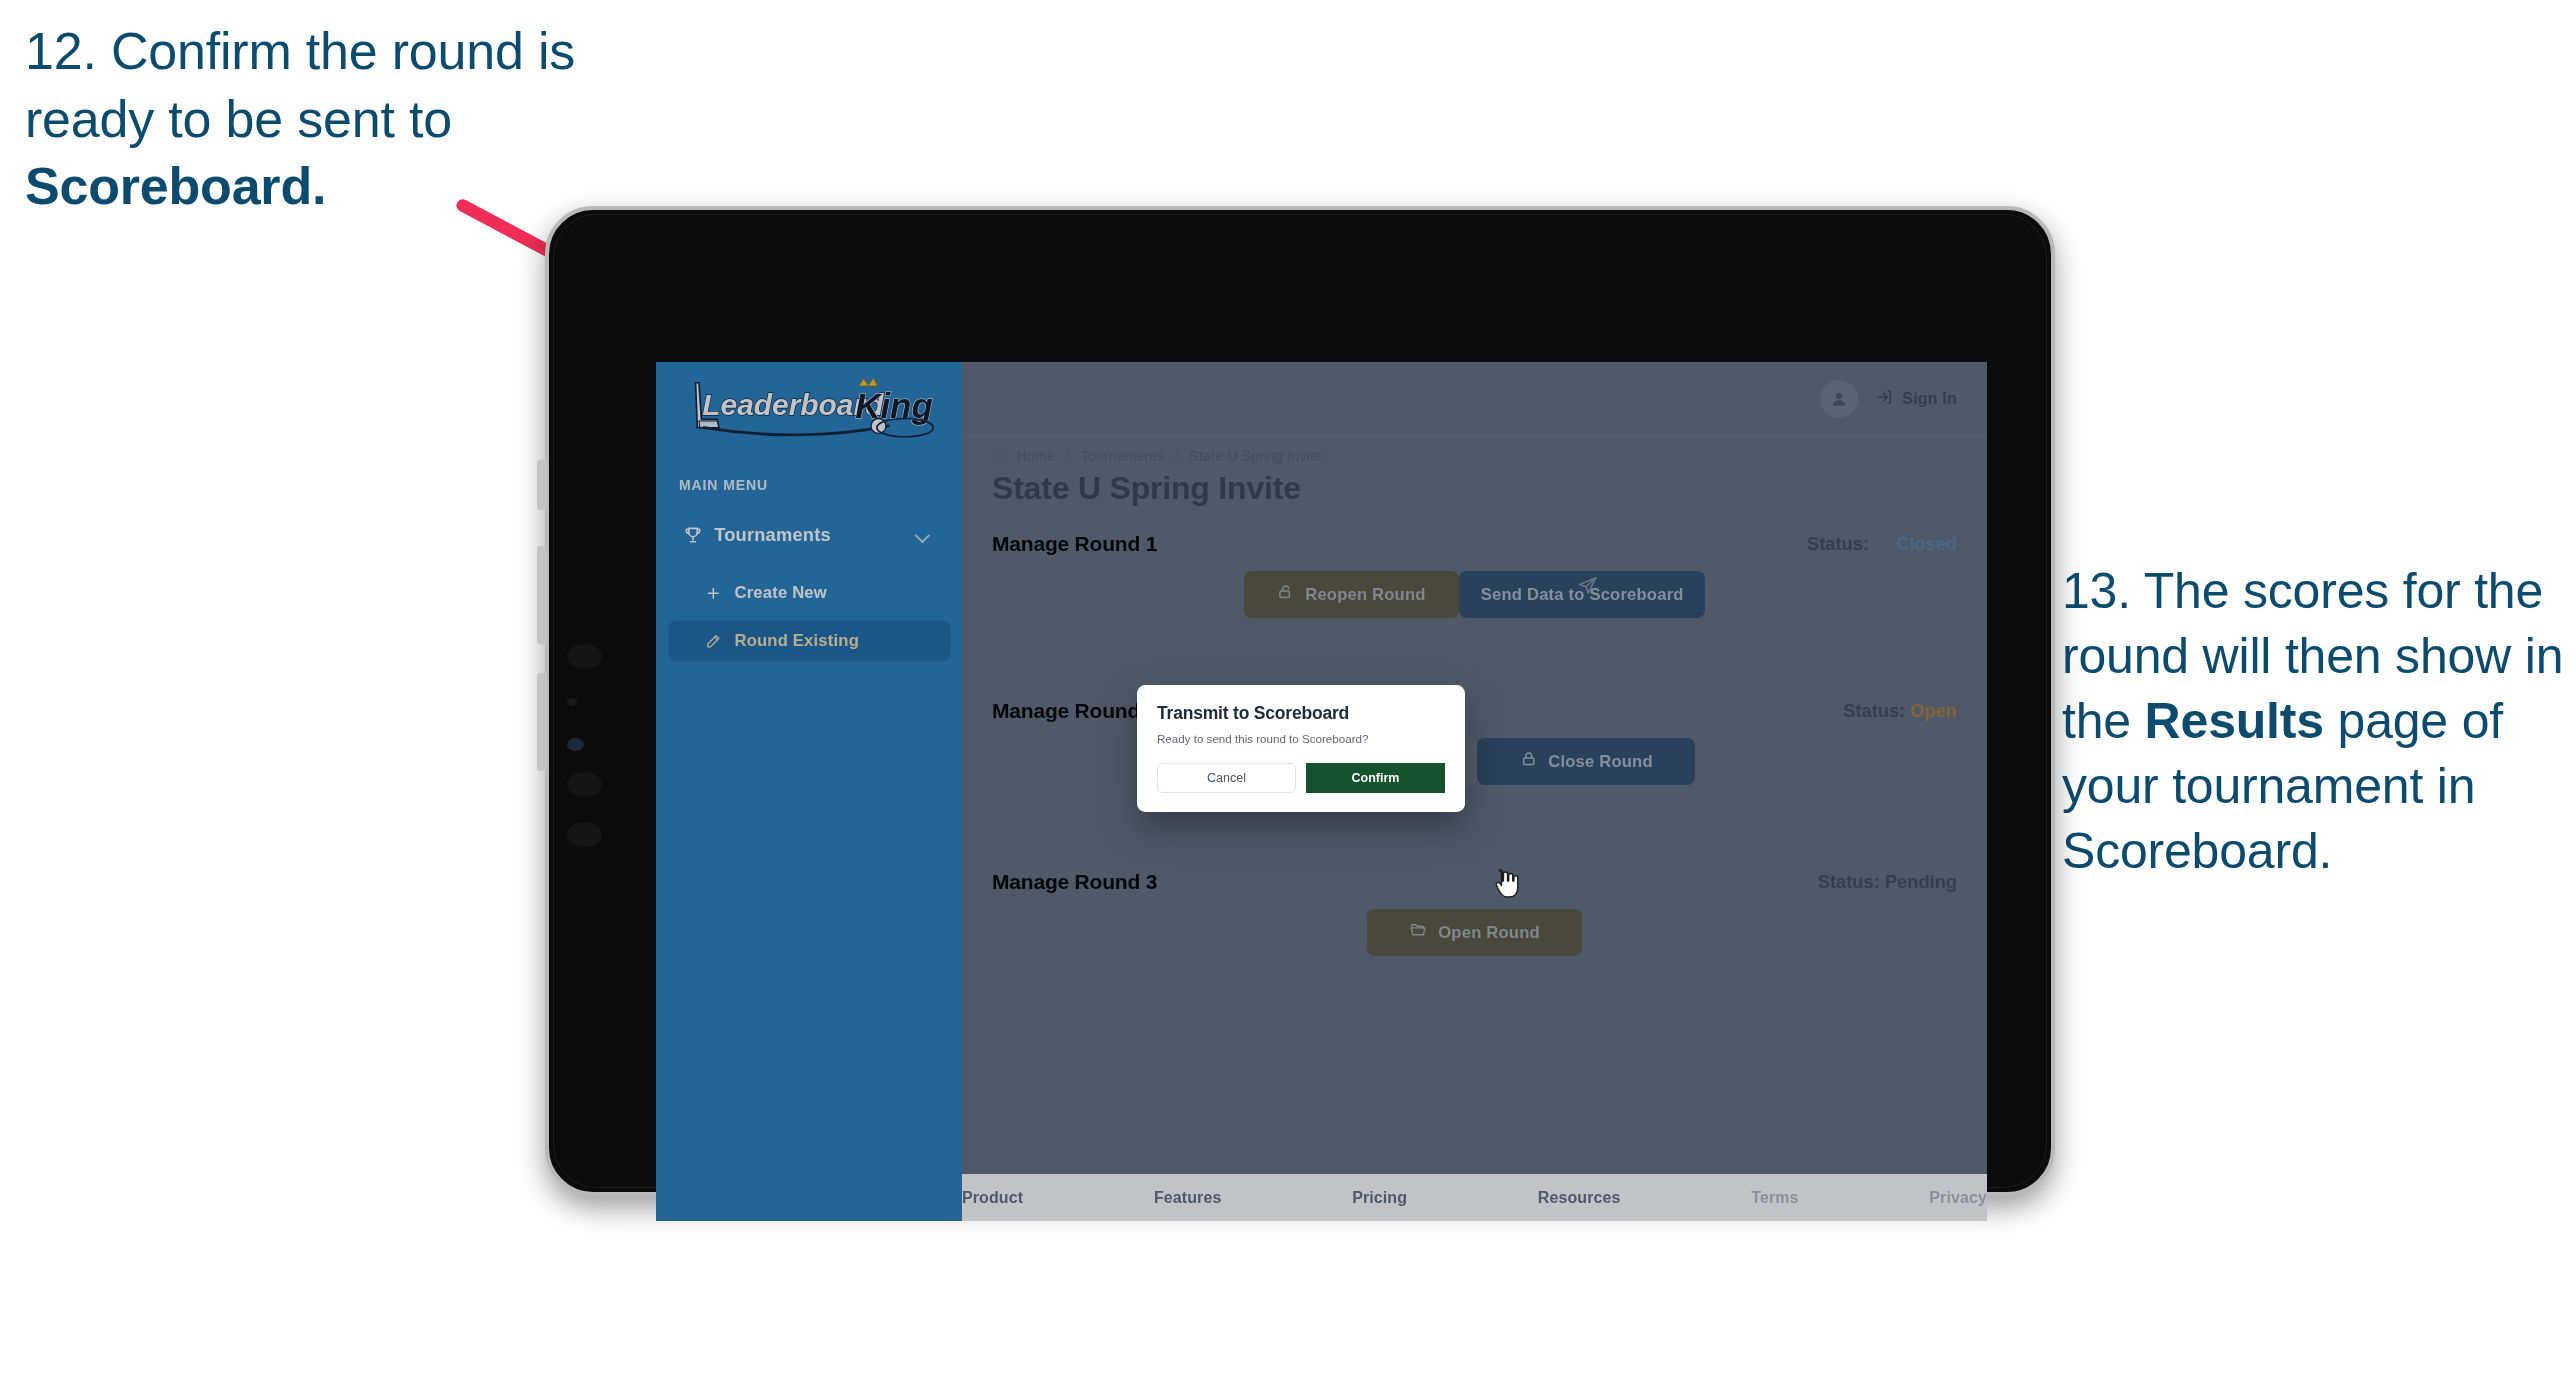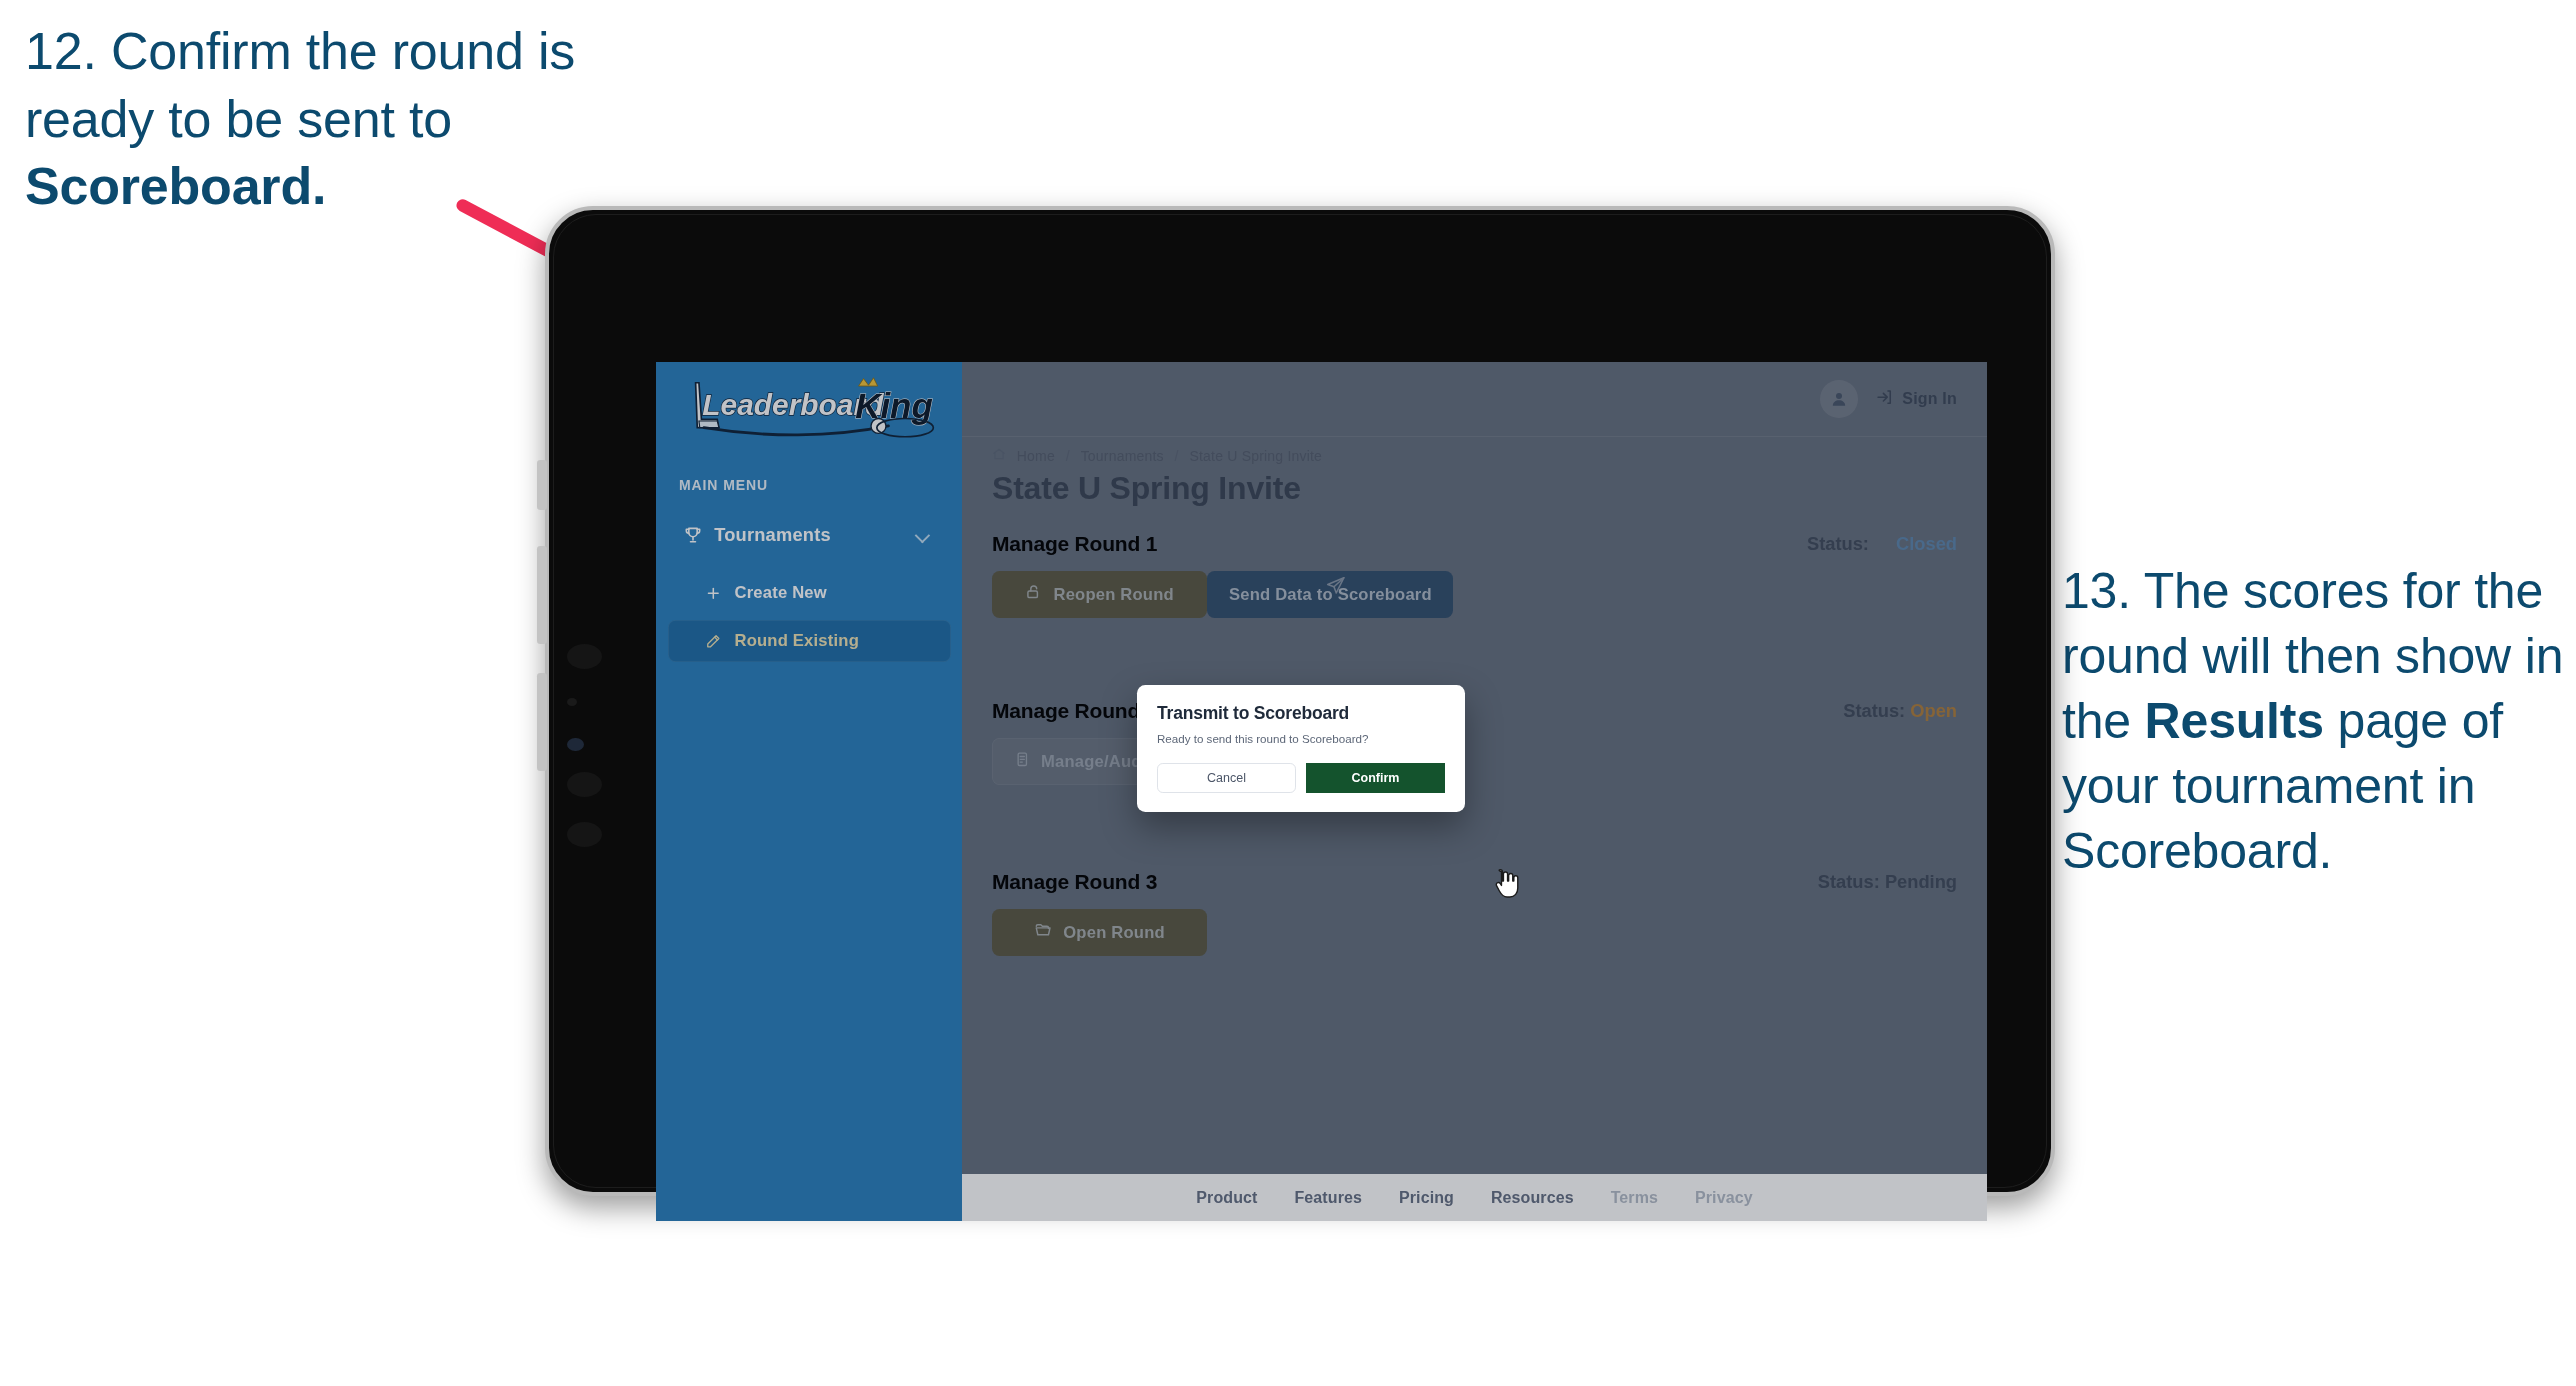--- a/index.html
+++ b/index.html
@@ -143,38 +143,38 @@
   #round-3 { top: 508px; }
 
   .round-head { display: flex; align-items: center; justify-content: space-between; }
   .round-title { font-size: 21px; font-weight: 700; color: #000000; letter-spacing: -0.2px; }
   .round-status { font-size: 18.3px; font-weight: 700; color: #414c5d; }
   .round-status .val-closed  { color: #5d86ad; margin-left: 22px; }
   .round-status .val-open    { color: #b07f3d; }
   .round-status .val-pending { color: #414c5d; }
 
   .round-actions {
-    margin-top: 15px; display: flex; align-items: center; justify-content: flex-start;
+    margin-top: 15px; display: flex; align-items: center; justify-content: center;
   }
   .btn {
     display: inline-flex; align-items: center; justify-content: center; gap: 10.8px;
     height: 47px; min-width: 215px; padding: 0 21.6px;
     border-radius: 7.5px; font-size: 16.6px; font-weight: 700; letter-spacing: 0.2px;
     border: none;
   }
   .btn-olive   { background: #5c5a45; color: #a8adaf; }
   .btn-ghost   { background: rgba(255,255,255,0.045); color: #9aa3ae;
                  box-shadow: inset 0 0 0 0.8px rgba(255,255,255,0.07); }
   .btn-navy    { background: #33506e; color: #aeb9c6; min-width: 218px; padding-left: 22px; }
 
   
   #footer {
     position: absolute; left: 0; right: 0; bottom: 0; height: 47px;
     background: #ffffff;
-    display: flex; align-items: center; justify-content: center; gap: 37px;
+    display: flex; align-items: center; justify-content: space-between; gap: 37px;
     margin-top: 11px;
   }
   #footer a { font-size: 16px; font-weight: 700; color: #667085; text-decoration: none; letter-spacing: 0.1px; }
   #footer a.muted { color: #b4bcc8; }
 
   
   #dim { position: absolute; inset: 0; background: rgba(17,24,39,0.26); }
 
   
   #modal {

